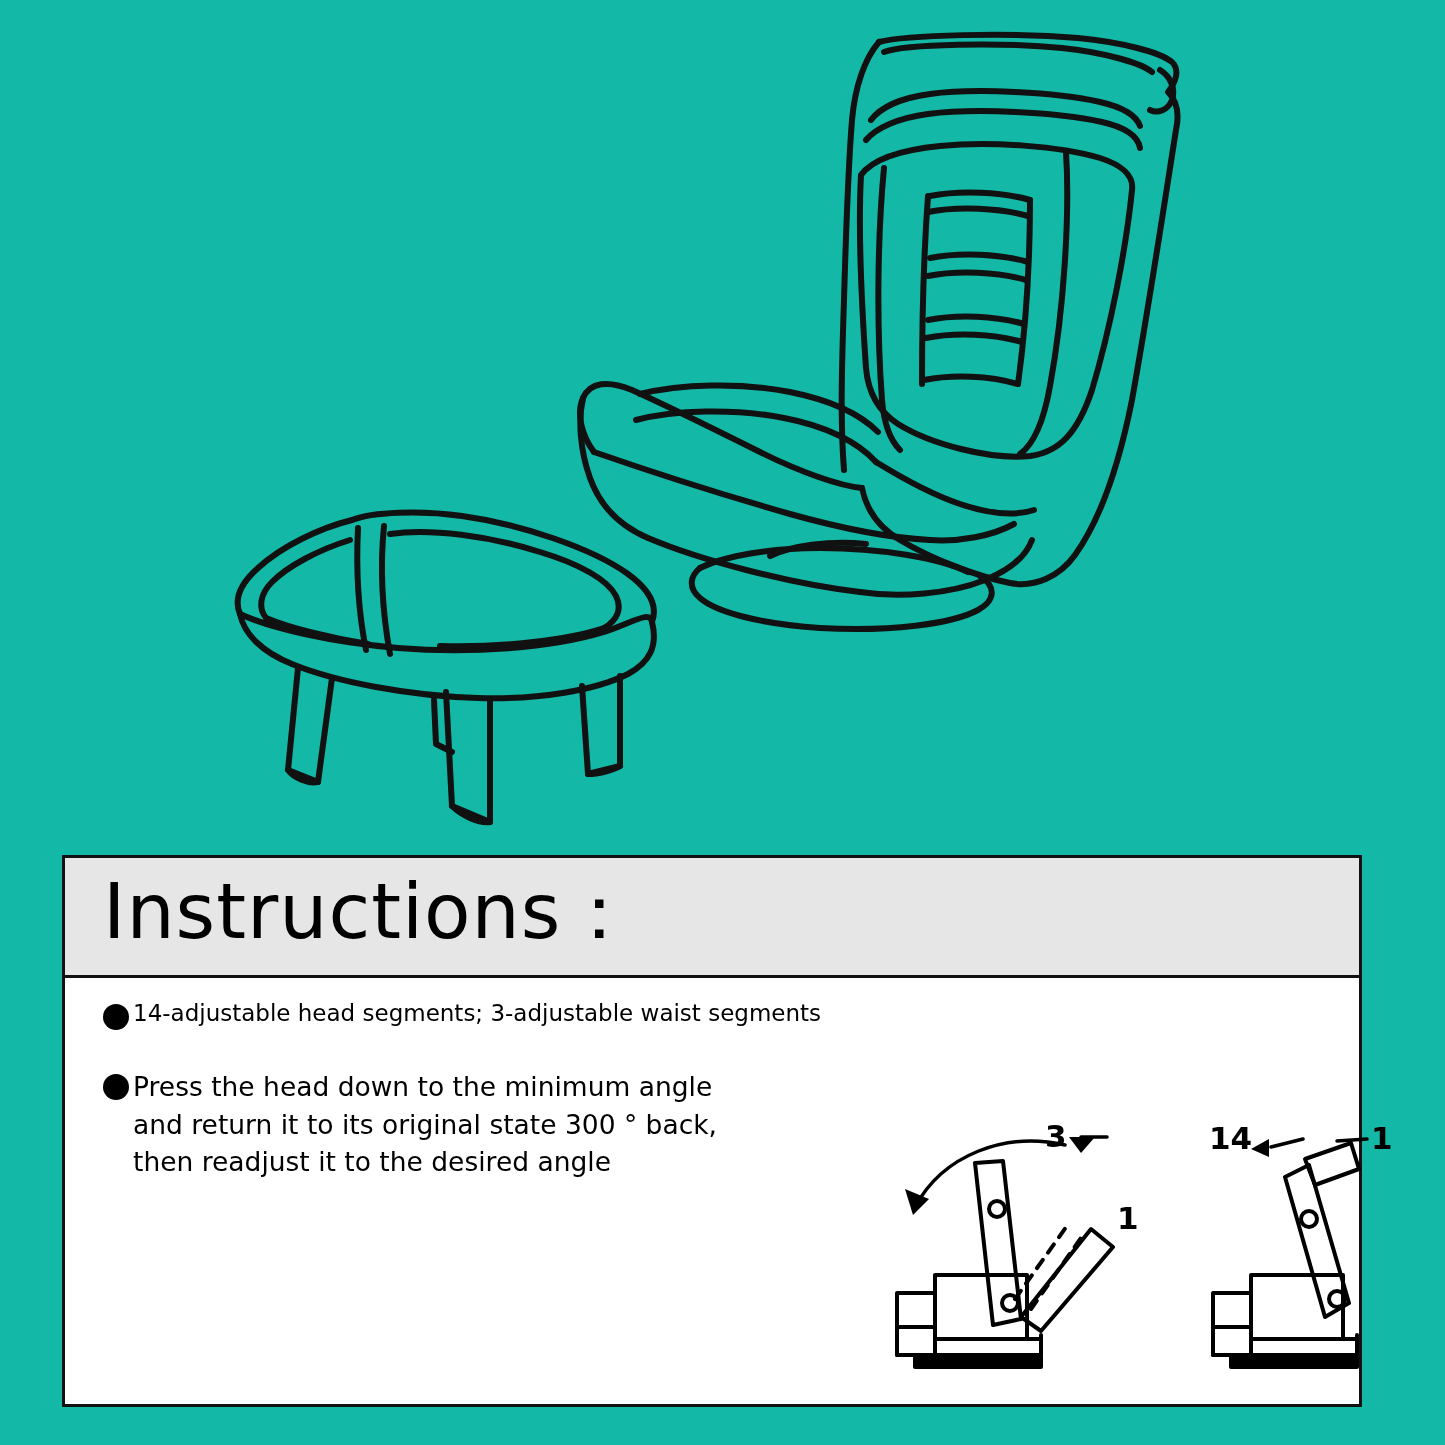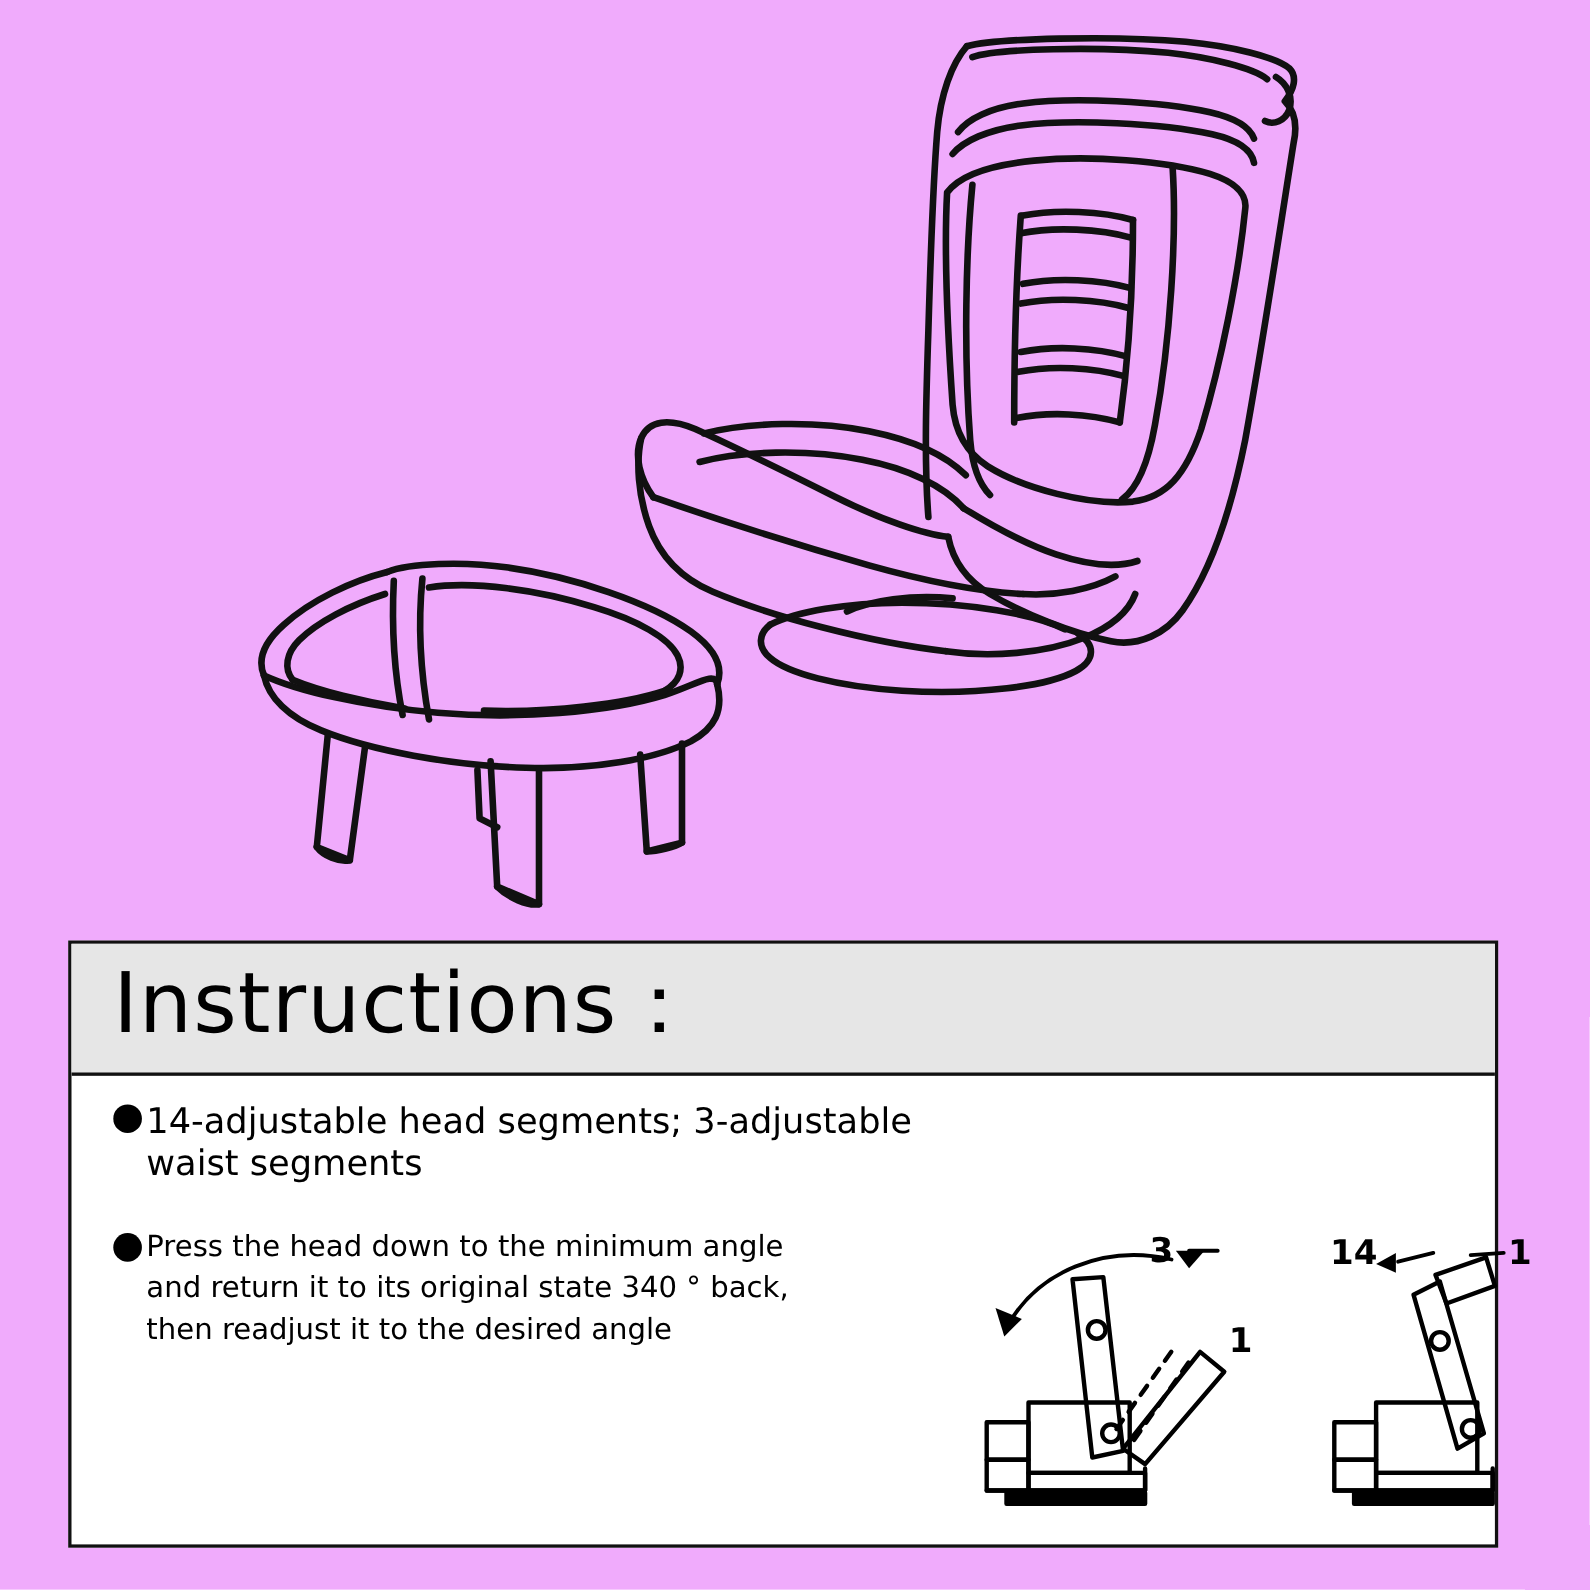--- a/index.html
+++ b/index.html
@@ -10,21 +10,21 @@
   body {
     width: 1445px;
     height: 1445px;
     font-family: "DejaVu Sans", sans-serif;
     position: relative;
     overflow: hidden;
   }
   .page {
     position: absolute;
     inset: 0;
-    background: #f0abfc;
+    background: #14b8a6;
   }
 
   
   .illustration {
     position: absolute;
     left: 0;
     top: 0;
     width: 1445px;
     height: 850px;
   }
@@ -81,21 +81,21 @@
     margin-top: 6px;
     margin-right: 4px;
   }
   .bullet-text {
     font-size: 26.5px;
     line-height: 1.42;
     color: #000000;
     white-space: pre-line;
   }
   .bullet-text.first {
-    font-size: 32px;
+    font-size: 23px;
     line-height: 1.2;
     margin-top: 2px;
   }
 
   
   .mech {
     position: absolute;
     top: 245px;
   }
   .mech-left { left: 790px; }
@@ -218,21 +218,21 @@
     <div class="bullets">
 
       <div class="bullet-row">
         <span class="bullet-dot"></span>
         <span class="bullet-text first">14-adjustable head segments; 3-adjustable waist segments</span>
       </div>
 
       <div class="bullet-row">
         <span class="bullet-dot"></span>
         <span class="bullet-text">Press the head down to the minimum angle
-and return it to its original state 340 °   back,
+and return it to its original state 300 °   back,
 then readjust it to the desired angle</span>
       </div>
 
     </div>
 
     <div class="mech mech-left">
       <svg width="300" height="270" viewBox="0 0 300 270" xmlns="http://www.w3.org/2000/svg">
         <g fill="none" stroke="#000000" stroke-width="4" stroke-linecap="round" stroke-linejoin="round">
 
           <path d="M210 42 C 150 28, 88 52, 60 104" stroke-width="3.5"></path>

